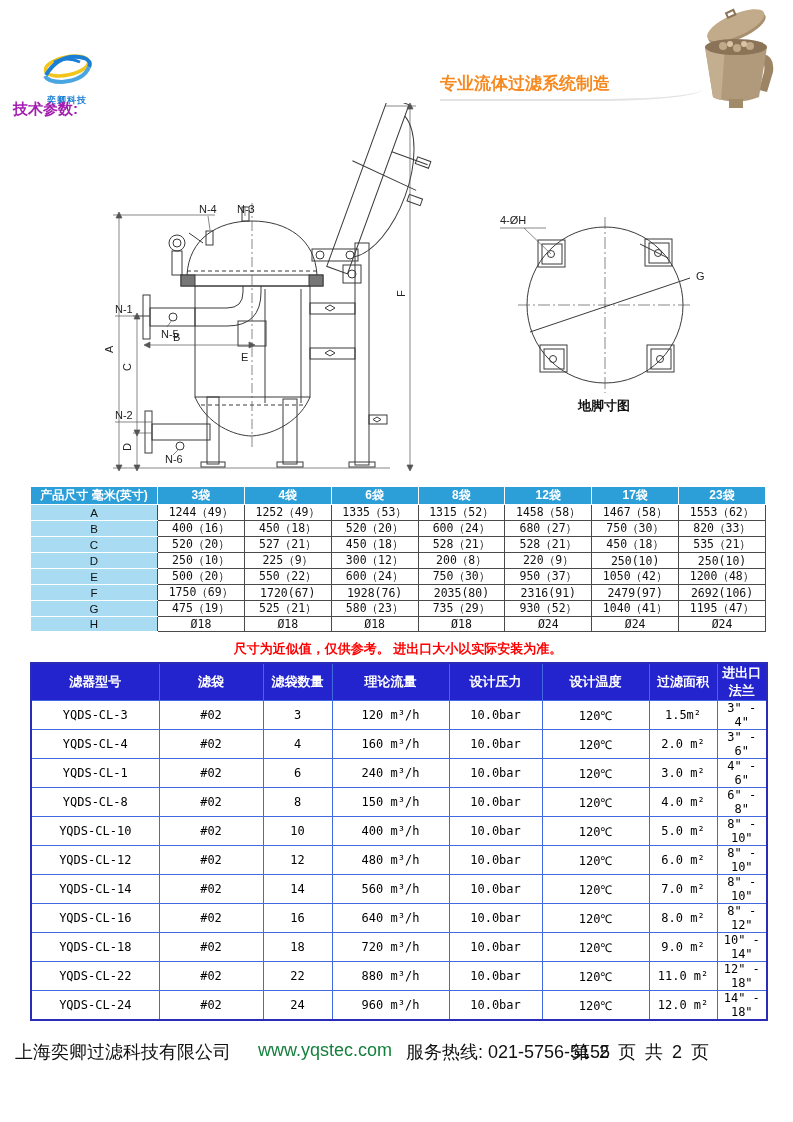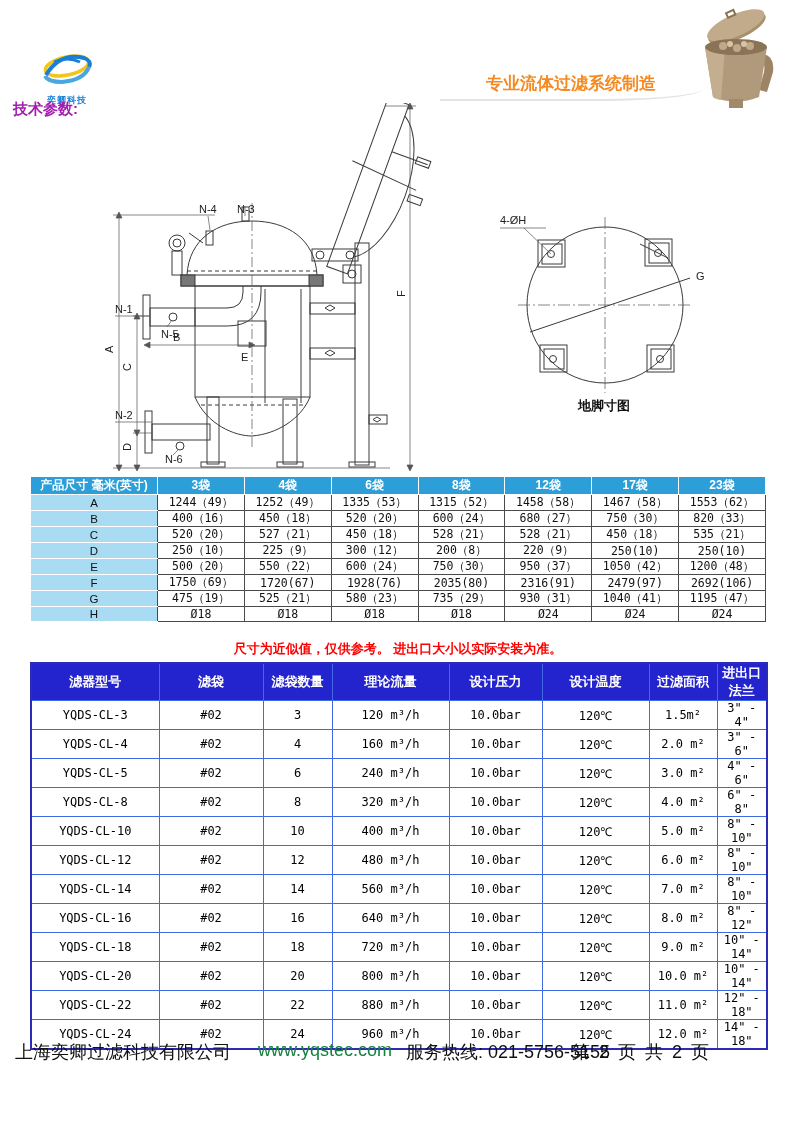--- a/index.html
+++ b/index.html
@@ -2,36 +2,36 @@
 <html><head>
 <meta charset="utf-8">
 <style>
   html,body{margin:0;padding:0;background:#888;}
   .page{position:relative;width:793px;height:1122px;background:#fff;margin:0 auto;
         font-family:"Liberation Sans","DejaVu Sans",sans-serif;overflow:hidden;}
 
   
   .logo{position:absolute;left:22px;top:50px;width:90px;text-align:center;}
   .logo-text{font-size:9px;font-weight:bold;color:#1a7fd4;letter-spacing:1px;margin-top:-2px;}
-  .slogan{position:absolute;left:440px;top:72px;width:262px;text-align:center;
+  .slogan{position:absolute;left:440px;top:72px;width:262px;
           font-size:17px;font-weight:bold;color:#F6891F;
           border-bottom:2px solid #e3e3e3;border-radius:0 0 40% 0;padding-bottom:4px;}
   .section-title{position:absolute;left:13px;top:100px;font-size:15px;font-weight:bold;color:#a21caf;}
   .photo{position:absolute;left:685px;top:2px;}
 
   
   .sideview{position:absolute;left:55px;top:103px;}
   .footprint{position:absolute;left:480px;top:192px;}
   svg text{font-family:"Liberation Sans","DejaVu Sans",sans-serif;}
   .dwg{stroke:#3a3a3a;stroke-width:1;fill:none;}
   .dwg-thin{stroke:#555;stroke-width:0.7;fill:none;}
   .dwg-lbl{font-size:11px;fill:#222;}
 
   
-  .dims-table-wrap{position:absolute;left:30px;top:476px;width:736px;}
+  .dims-table-wrap{position:absolute;left:30px;top:486px;width:736px;}
   table{border-collapse:collapse;width:100%;table-layout:fixed;}
   .dims th{background:#2D9FD8;color:#fff;font-size:12px;font-weight:bold;
            border:1px solid #fff;height:16px;padding:0;}
   .dims td{border:1px solid #4a4a4a;text-align:center;font-size:11.5px;height:14px;padding:0;
            font-family:"DejaVu Sans Mono","Liberation Mono",monospace;color:#111;}
   .dims td:first-child{background:#A9DCF3;border:1px solid #fff;border-right:1px solid #4a4a4a;
            font-family:"Liberation Sans",sans-serif;}
   .dims col.c0{width:127px;}
 
   .note{position:absolute;left:30px;top:640px;width:736px;text-align:center;
@@ -305,21 +305,21 @@
             <td>2316(91)</td>
             <td>2479(97)</td>
             <td>2692(106)</td>
           </tr>
           <tr>
             <td>G</td>
             <td>475（19）</td>
             <td>525（21）</td>
             <td>580（23）</td>
             <td>735（29）</td>
-            <td>930（31）</td>
+            <td>930（52）</td>
             <td>1040（41）</td>
             <td>1195（47）</td>
           </tr>
           <tr>
             <td>H</td>
             <td>Ø18</td>
             <td>Ø18</td>
             <td>Ø18</td>
             <td>Ø18</td>
             <td>Ø24</td>
@@ -371,34 +371,34 @@
             <td>YQDS-CL-4</td>
             <td>#02</td>
             <td>4</td>
             <td>160 m³/h</td>
             <td>10.0bar</td>
             <td>120℃</td>
             <td>2.0 m²</td>
             <td>3" - 6"</td>
           </tr>
           <tr>
-            <td>YQDS-CL-5</td>
+            <td>YQDS-CL-1</td>
             <td>#02</td>
             <td>6</td>
             <td>240 m³/h</td>
             <td>10.0bar</td>
             <td>120℃</td>
             <td>3.0 m²</td>
             <td>4" - 6"</td>
           </tr>
           <tr>
             <td>YQDS-CL-8</td>
             <td>#02</td>
             <td>8</td>
-            <td>320 m³/h</td>
+            <td>150 m³/h</td>
             <td>10.0bar</td>
             <td>120℃</td>
             <td>4.0 m²</td>
             <td>6" - 8"</td>
           </tr>
           <tr>
             <td>YQDS-CL-10</td>
             <td>#02</td>
             <td>10</td>
             <td>400 m³/h</td>
@@ -438,30 +438,20 @@
             <td>8" - 12"</td>
           </tr>
           <tr>
             <td>YQDS-CL-18</td>
             <td>#02</td>
             <td>18</td>
             <td>720 m³/h</td>
             <td>10.0bar</td>
             <td>120℃</td>
             <td>9.0 m²</td>
-            <td>10" - 14"</td>
-          </tr>
-          <tr>
-            <td>YQDS-CL-20</td>
-            <td>#02</td>
-            <td>20</td>
-            <td>800 m³/h</td>
-            <td>10.0bar</td>
-            <td>120℃</td>
-            <td>10.0 m²</td>
             <td>10" - 14"</td>
           </tr>
           <tr>
             <td>YQDS-CL-22</td>
             <td>#02</td>
             <td>22</td>
             <td>880 m³/h</td>
             <td>10.0bar</td>
             <td>120℃</td>
             <td>11.0 m²</td>

